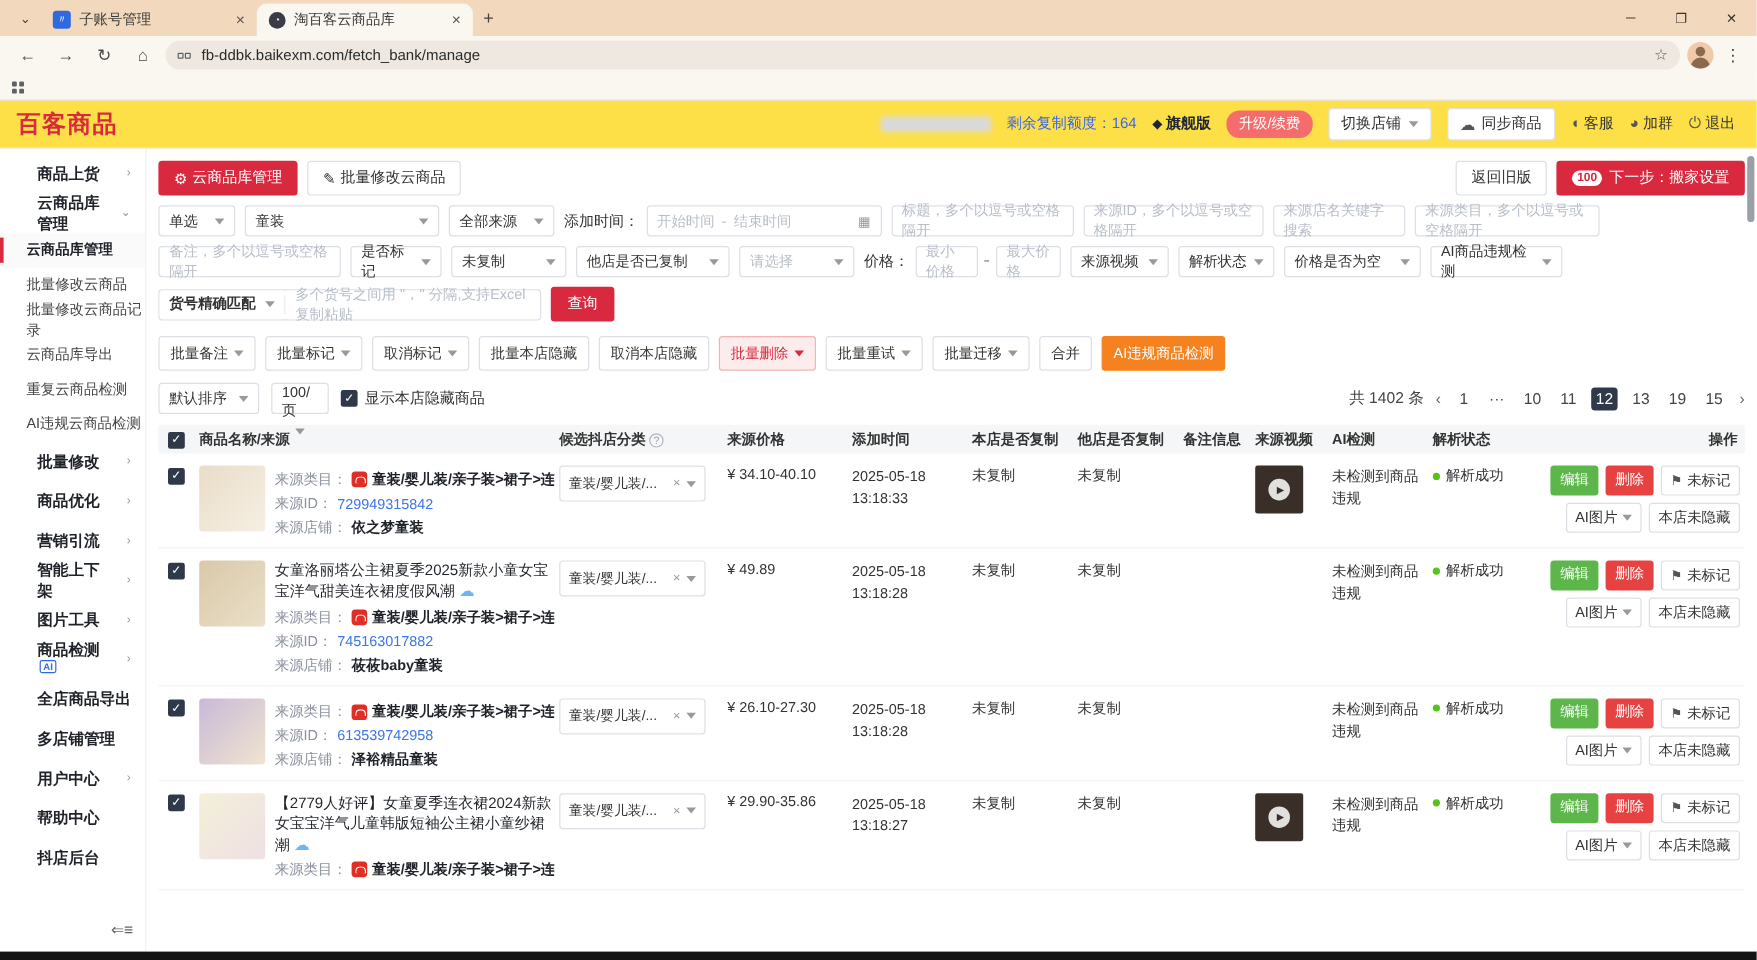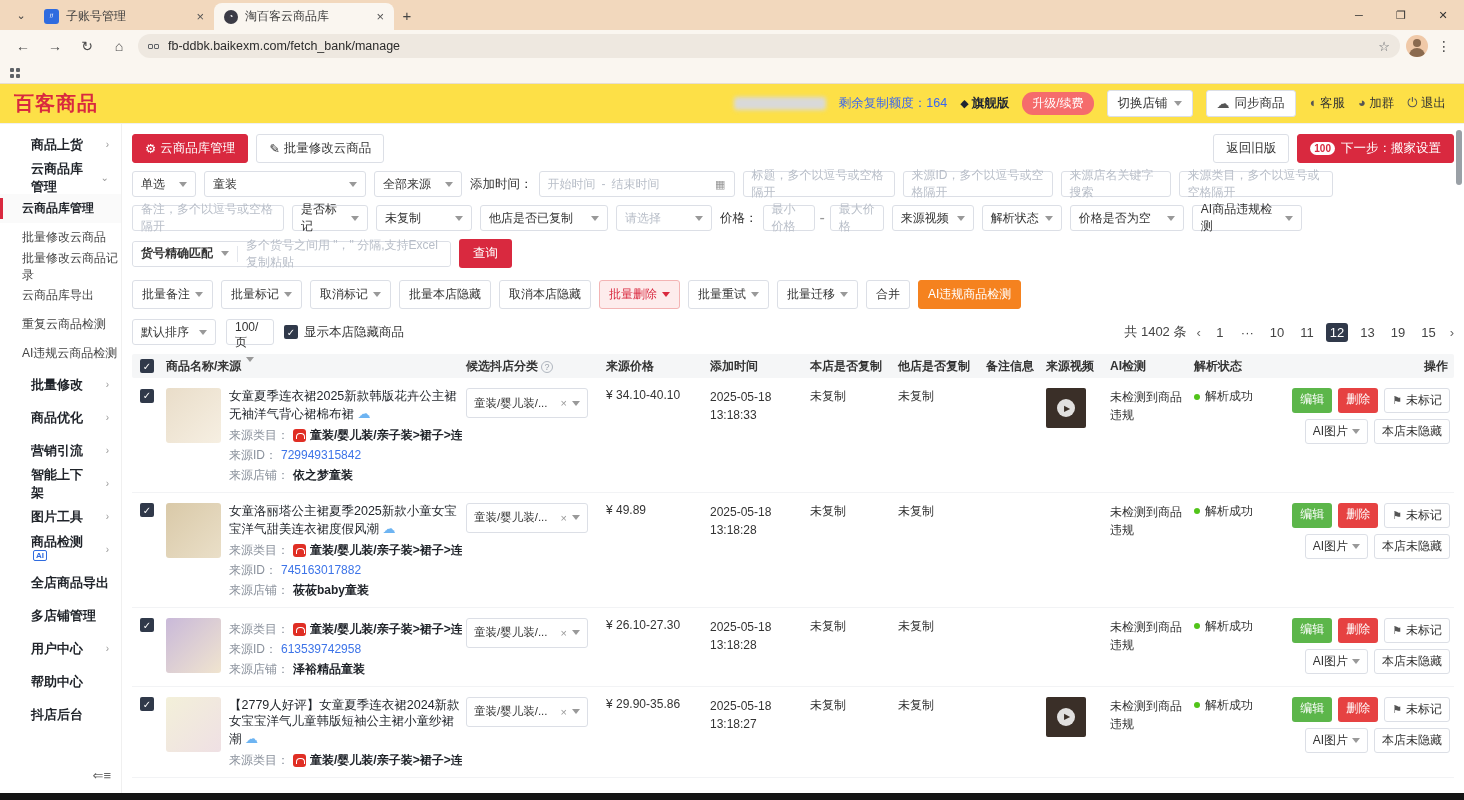--- a/index.html
+++ b/index.html
@@ -460,21 +460,20 @@
         <div class="hc">解析状态</div>
         <div class="hc right">操作</div>
       </div>
 
       <div id="tbody">
   <div class="tgrid trow">
     <div class="c" style="padding-left:8px;"><span class="cb">✓</span></div>
     <div class="c prod">
       <div class="thumb"></div>
       <div class="pinfo">
-        <div class="ptitle"><span>女童夏季连衣裙2025新款韩版花卉公主裙无袖洋气背心裙棉布裙</span> <span class="cloud">☁</span></div>
         <div class="pline">
                   <span class="plab">来源类目：</span>
                   <span class="pdd"></span>
                   <span class="pcat">童装/婴儿装/亲子装&gt;裙子&gt;连衣裙</span>
                 </div>
         <div class="pline">
                   <span class="plab">来源ID：</span>
                   <a class="pid" href="#">729949315842</a>
                 </div>
         <div class="pline shopline">

